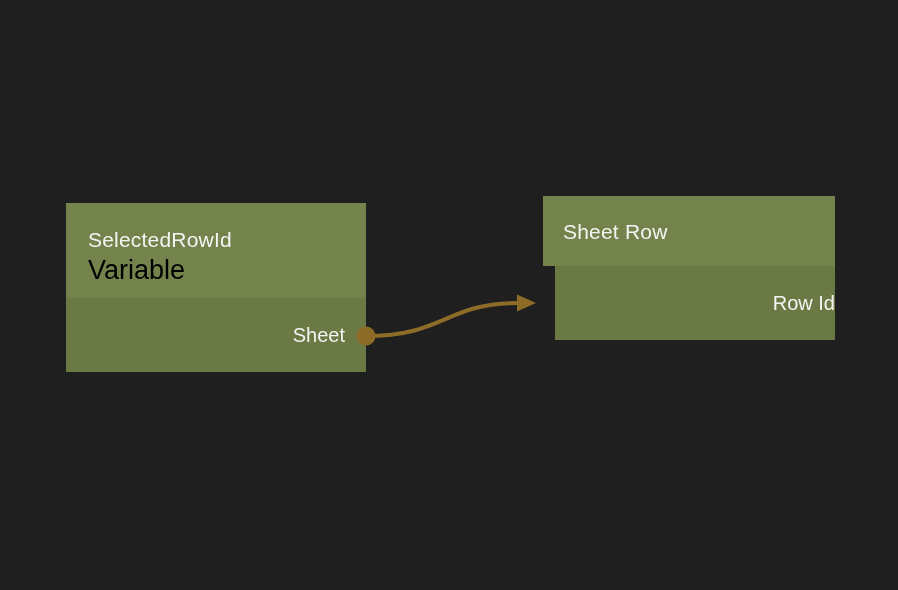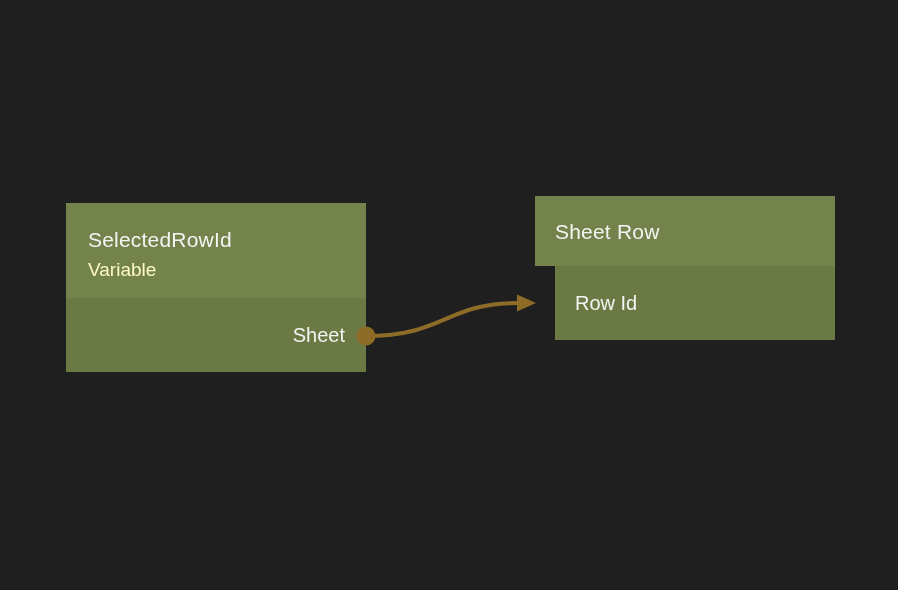--- a/index.html
+++ b/index.html
@@ -31,39 +31,39 @@
     align-items: center;
   }
   .node-title {
     color: #f4f4f2;
     font-size: 21px;
     line-height: 26px;
     font-weight: 400;
     letter-spacing: 0.2px;
   }
   .node-subtitle {
-    color: #fef9c3;
-    font-size: 19px;
+    color: #000000;
+    font-size: 27px;
     line-height: 26px;
     margin-top: 4px;
   }
   .port-label {
     color: #f4f4f2;
     font-size: 20px;
   }
 
   
   .node-selectedrowid { left: 66px; top: 203px; }
   .node-selectedrowid .node-header { height: 95px; padding: 24px 22px 0 22px; }
   .node-selectedrowid .node-body { height: 74px; justify-content: flex-end; padding-right: 21px; }
 
   
   .node-sheetrow { left: 535px; top: 196px; }
-  .node-sheetrow .node-header { height: 70px; padding: 23px 20px 0 20px; }
-  .node-sheetrow .node-body { height: 74px; justify-content: flex-start; padding-left: 20px; margin-left: 20px; }
+  .node-sheetrow .node-header { height: 70px; padding: 23px 20px 0 20px; margin-left: 8px; }
+  .node-sheetrow .node-body { height: 74px; justify-content: flex-end; padding-left: 20px; margin-left: 20px; }
 
   .wire-layer {
     position: absolute;
     left: 0;
     top: 0;
     z-index: 2;
     pointer-events: none;
   }
   .wire-layer path, .wire-layer circle {
     pointer-events: auto;

